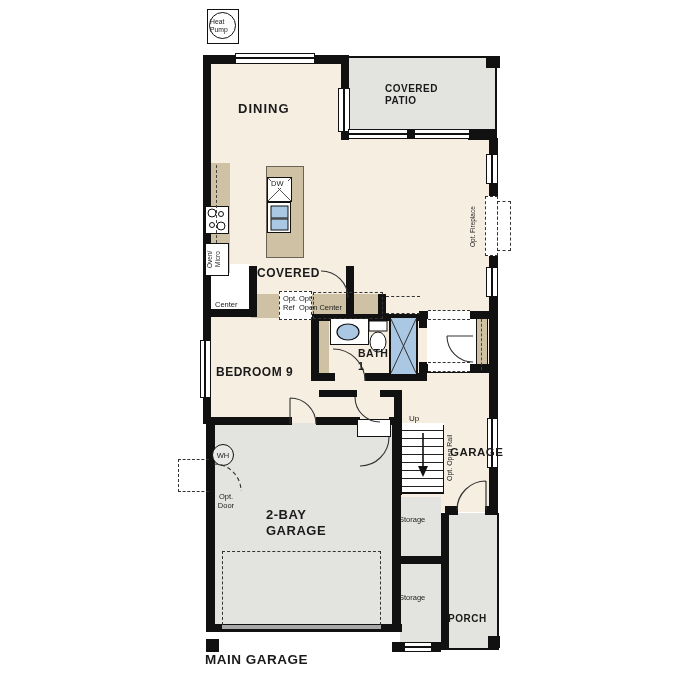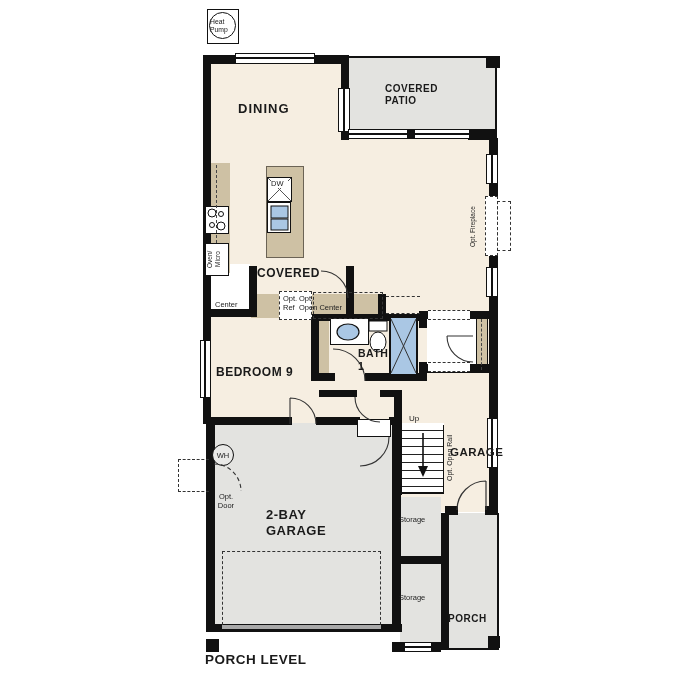--- a/index.html
+++ b/index.html
@@ -172,15 +172,15 @@
   <div class="lbl b" style="left:216px;top:365px;width:90px;font-size:12px;">BEDROOM 9</div>
   <div class="lbl b" style="left:358px;top:347px;width:32px;font-size:10.5px;">BATH 1</div>
   <div class="lbl" style="left:409px;top:414px;width:28px;font-size:8px;color:#222;">Up</div>
   <div class="lbl vtext" style="left:446px;top:427px;width:11px;height:62px;font-size:7px;color:#222;">Opt. Open Rail</div>
   <div class="lbl b" style="left:450px;top:446px;width:47px;font-size:11.5px;">GARAGE</div>
   <div class="lbl b" style="left:266px;top:507px;width:86px;font-size:13px;">2-BAY GARAGE</div>
   <div class="lbl sm" style="left:212px;top:493px;width:28px;text-align:center;color:#222;">Opt. Door</div>
   <div class="lbl sm" style="left:399px;top:516px;width:43px;color:#222;">Storage</div>
   <div class="lbl sm" style="left:399px;top:594px;width:43px;color:#222;">Storage</div>
   <div class="lbl b" style="left:448px;top:573px;width:50px;font-size:10px;margin-top:40px;">PORCH</div>
-  <div class="lbl b" style="left:205px;top:652px;width:120px;text-align:left;font-size:13.5px;">PORCH LEVEL</div>
+  <div class="lbl b" style="left:205px;top:652px;width:120px;text-align:left;font-size:13.5px;">MAIN GARAGE</div>
 
 </div>
 
 </body></html>

